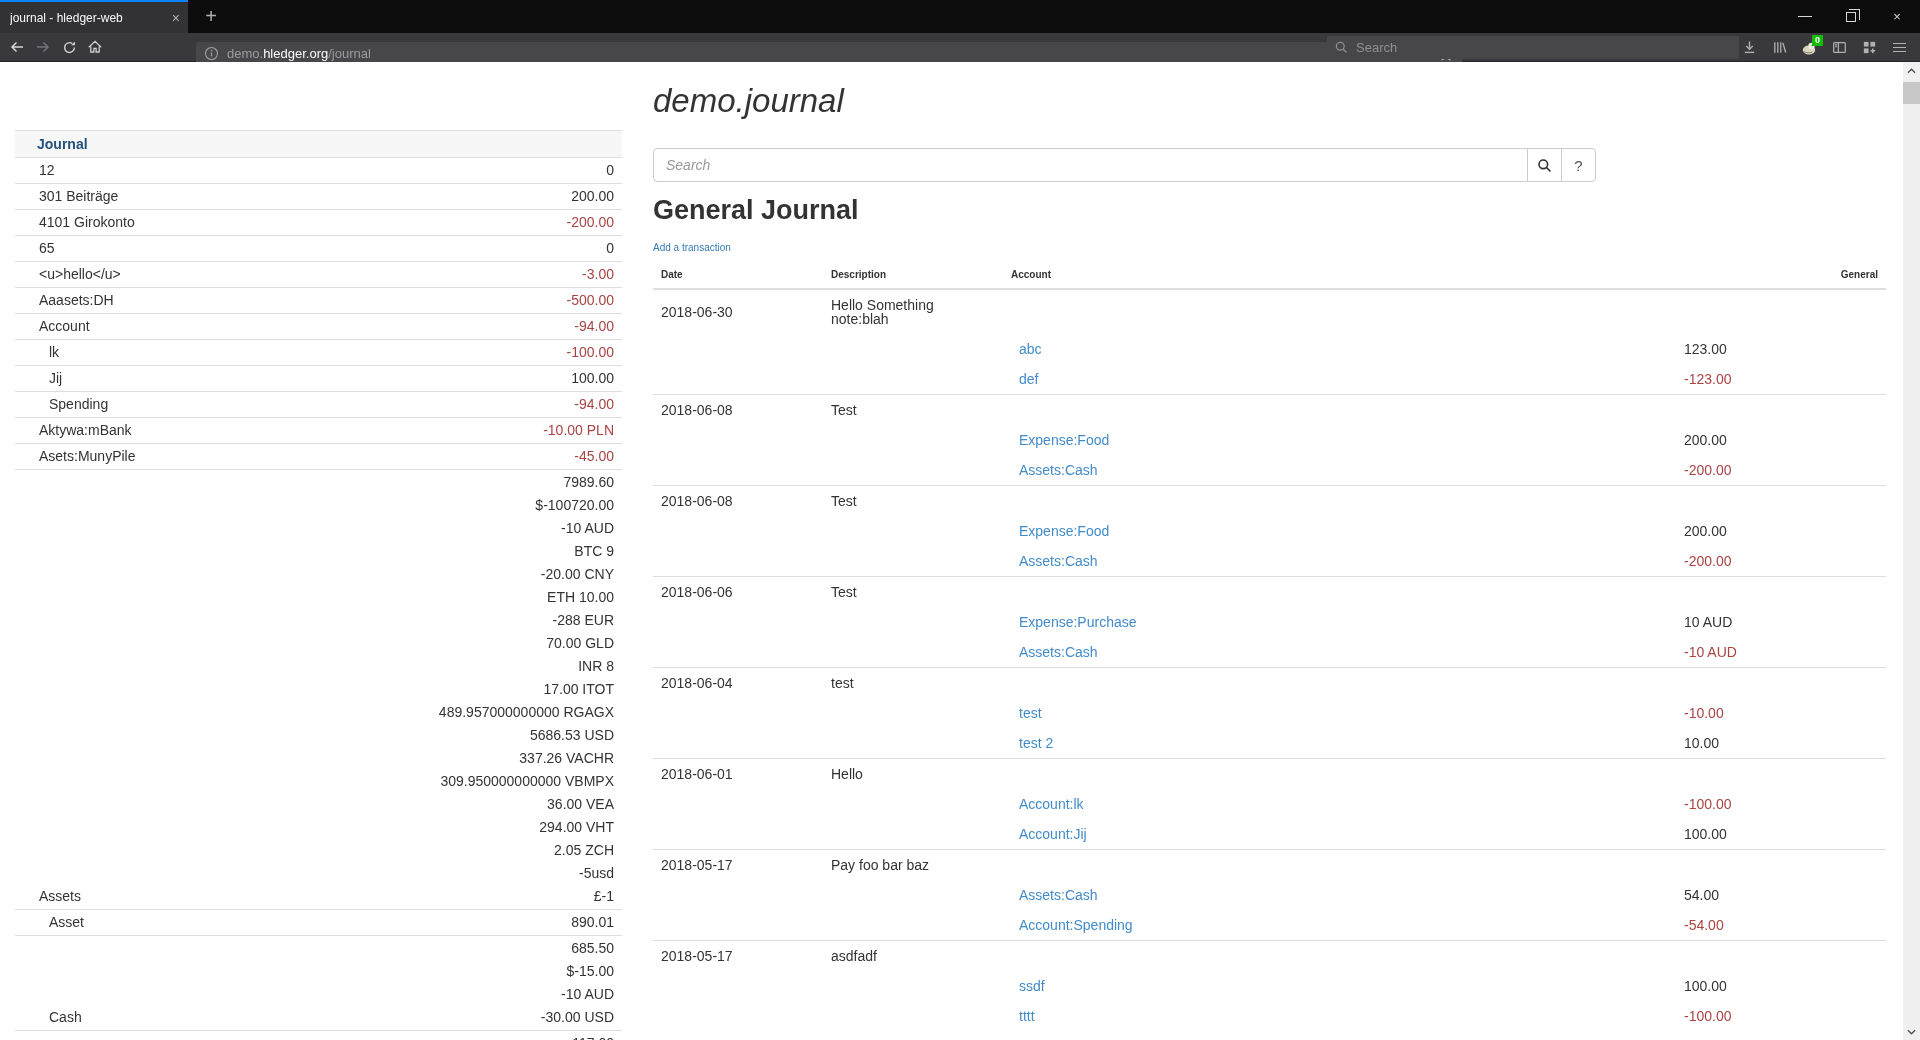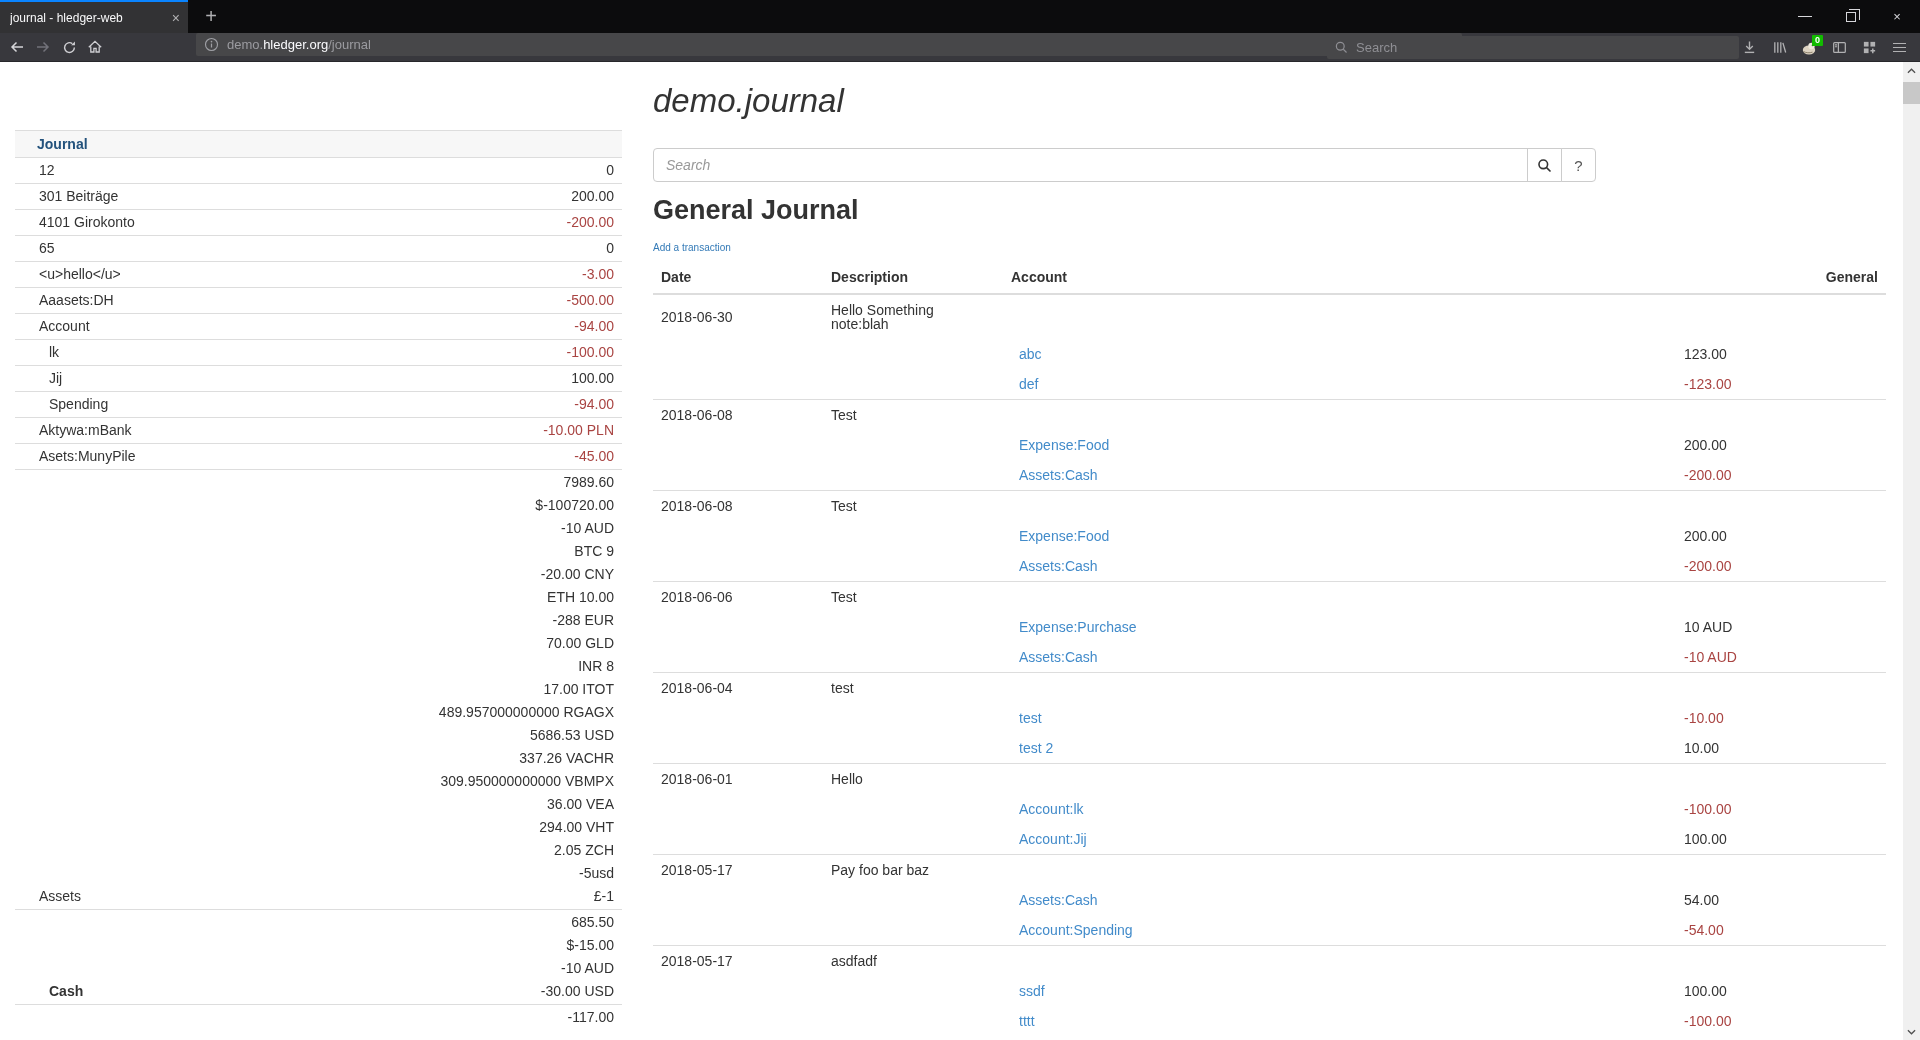--- a/index.html
+++ b/index.html
@@ -18,21 +18,21 @@
   .winctl { position:absolute; right:0; top:0; height:33px; display:flex; }
   .winbtn { width:46px; height:33px; display:flex; align-items:center; justify-content:center; color:#d7d7db; font-size:13px; }
   .wc-min { width:14px; height:1px; background:#d7d7db; display:inline-block; }
   .wc-restore { width:10px; height:10px; border:1px solid #d7d7db; position:relative; display:inline-block; }
   .wc-restore:before { content:""; position:absolute; left:2px; top:-4px; width:10px; height:10px;
      border:1px solid #d7d7db; border-left:none; border-bottom:none; }
 
   .navbar { position:relative; width:100%; height:29px; background:#38383d; border-bottom:1px solid #27272b;
             display:flex; align-items:center; }
   .navicon { width:26px; height:24px; display:flex; align-items:center; justify-content:center; flex:none; }
-  .urlbar { position:absolute; left:196px; top:0; width:1266px; height:23px; background:#474749;
+  .urlbar { position:absolute; left:196px; top:9px; width:1266px; height:23px; background:#474749;
             border-radius:2px; display:flex; align-items:center; padding:0 8px; }
   .url-text { font-size:13px; color:#9b9ba0; margin-left:8px; flex:1; white-space:nowrap; }
   .url-text .host { color:#fbfbfe; }
   .urlbar .right { display:flex; align-items:center; gap:10px; }
   .searchbar { position:absolute; left:1327px; top:3px; width:412px; height:23px; background:#474749;
                border-radius:2px; display:flex; align-items:center; padding:0 8px; }
   .searchbar .ph { color:#8f8f94; font-size:13px; margin-left:8px; }
   .tools { position:absolute; right:6px; top:0; height:29px; display:flex; align-items:center; }
   .tool { width:30px; height:24px; display:flex; align-items:center; justify-content:center; position:relative; }
   .badge { position:absolute; top:-1px; right:1px; background:#12bc00; color:#fff; font-size:9px;
@@ -68,21 +68,21 @@
   .searchform input { width:875px; height:34px; border:1px solid #ccc; border-radius:4px 0 0 4px;
      padding:6px 12px; font-size:14px; font-family:inherit; color:#555; outline:none; }
   .searchform input::placeholder { color:#999; font-style:italic; }
   .sbtn { width:35px; height:34px; background:#fff; border:1px solid #ccc; margin-left:-1px;
           display:flex; align-items:center; justify-content:center; font-size:15px; color:#555; }
   .sbtn.last { border-radius:0 4px 4px 0; }
   h2.gj { font-size:27px; font-weight:700; color:#333; margin-top:12px; line-height:32px; }
   .addlink { display:inline-block; margin-top:16px; color:#337ab7; font-size:10px; }
 
   .register { width:100%; border-collapse:collapse; margin-top:7px; }
-  .register th { text-align:left; font-weight:bold; color:#333; padding:8px; border-bottom:2px solid #ddd; font-size:14px;margin-top:44px; }
+  .register th { text-align:left; font-weight:bold; color:#333; padding:8px; border-bottom:2px solid #ddd; font-size:10px;margin-top:44px; }
   .register th.r { text-align:right; }
   .register td { padding:8px; font-size:14px; line-height:14px; }
   .register tr.tx-first td { border-top:1px solid #ddd; }
   .register td.rg-acct a { color:#428bca; }
   .register td.rg-amt { text-align:left; white-space:nowrap; }
   .col-date { width:170px; } .col-desc { width:180px; } .col-amt { width:210px; }
   .rg-acct { padding-left:16px !important; }
 </style>
 </head>
 <body>
@@ -314,21 +314,27 @@
             <div class="bal-line">337.26 VACHR</div>
             <div class="bal-line">309.950000000000 VBMPX</div>
             <div class="bal-line">36.00 VEA</div>
             <div class="bal-line">294.00 VHT</div>
             <div class="bal-line">2.05 ZCH</div>
             <div class="bal-line">-5usd</div>
             <div class="bal-line">£-1</div>
           </td>
         </tr>
         <tr>
-          <td style="padding-left: 34px; white-space: nowrap; font-weight: bold;"><a href="#" class="sb-link">Cash</a></td>
+          <td style="padding-left: 34px; white-space: nowrap;"><a href="#" class="sb-link">Asset</a></td>
+          <td class="sb-amt">
+            <div class="bal-line">890.01</div>
+          </td>
+        </tr>
+        <tr>
+          <td style="padding-left: 34px; white-space: nowrap;"><a href="#" class="sb-link">Cash</a></td>
           <td class="sb-amt">
             <div class="bal-line">685.50</div>
             <div class="bal-line">$-15.00</div>
             <div class="bal-line">-10 AUD</div>
             <div class="bal-line">-30.00 USD</div>
           </td>
         </tr>
         <tr>
           <td style="padding-left: 24px; white-space: nowrap;"></td>
           <td class="sb-amt">

